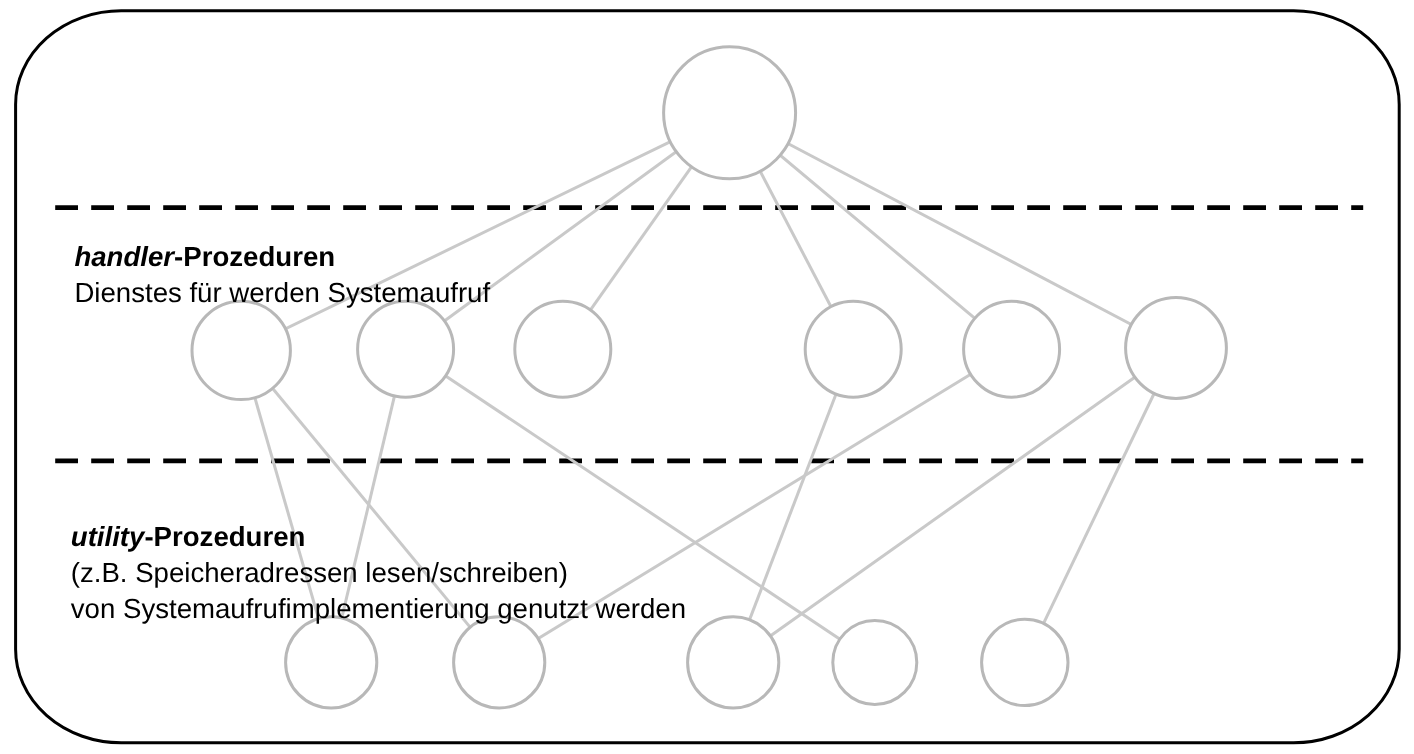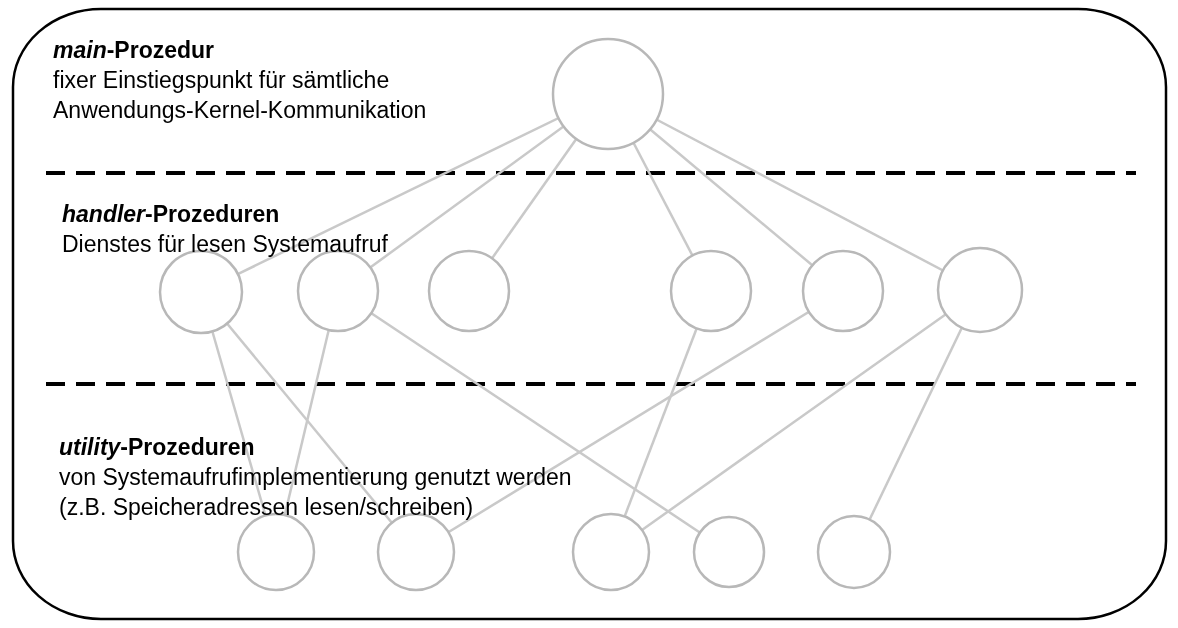--- a/index.html
+++ b/index.html
@@ -51,30 +51,25 @@
         <circle cx="843" cy="291" r="40" fill="#ffffff" stroke="#b8b8b8" stroke-width="2.5"></circle>
         <circle cx="980" cy="290" r="42" fill="#ffffff" stroke="#b8b8b8" stroke-width="2.5"></circle>
         <circle cx="276" cy="552" r="38" fill="#ffffff" stroke="#b8b8b8" stroke-width="2.5"></circle>
         <circle cx="416" cy="552" r="38" fill="#ffffff" stroke="#b8b8b8" stroke-width="2.5"></circle>
         <circle cx="611" cy="552" r="38" fill="#ffffff" stroke="#b8b8b8" stroke-width="2.5"></circle>
         <circle cx="729" cy="552" r="35" fill="#ffffff" stroke="#b8b8b8" stroke-width="2.5"></circle>
         <circle cx="854" cy="552" r="36" fill="#ffffff" stroke="#b8b8b8" stroke-width="2.5"></circle>
       </g>
   </svg>
 
-  <div class="layer-label" id="label-main">
-    <div class="layer-title"><span class="ital">main</span><span>-Prozedur</span></div>
-    <div class="layer-desc">fixer Einstiegspunkt für sämtliche</div>
-    <div class="layer-desc">Anwendungs-Kernel-Kommunikation</div>
-  </div>
 
   <div class="layer-label" id="label-handler">
     <div class="layer-title"><span class="ital">handler</span><span>-Prozeduren</span></div>
-    <div class="layer-desc">Dienstes für lesen Systemaufruf</div>
+    <div class="layer-desc">Dienstes für werden Systemaufruf</div>
   </div>
 
   <div class="layer-label" id="label-utility">
     <div class="layer-title"><span class="ital">utility</span><span>-Prozeduren</span></div>
+    <div class="layer-desc">(z.B. Speicheradressen lesen/schreiben)</div>
     <div class="layer-desc">von Systemaufrufimplementierung genutzt werden</div>
-    <div class="layer-desc">(z.B. Speicheradressen lesen/schreiben)</div>
   </div>
 
 </div>
 
 </body></html>

